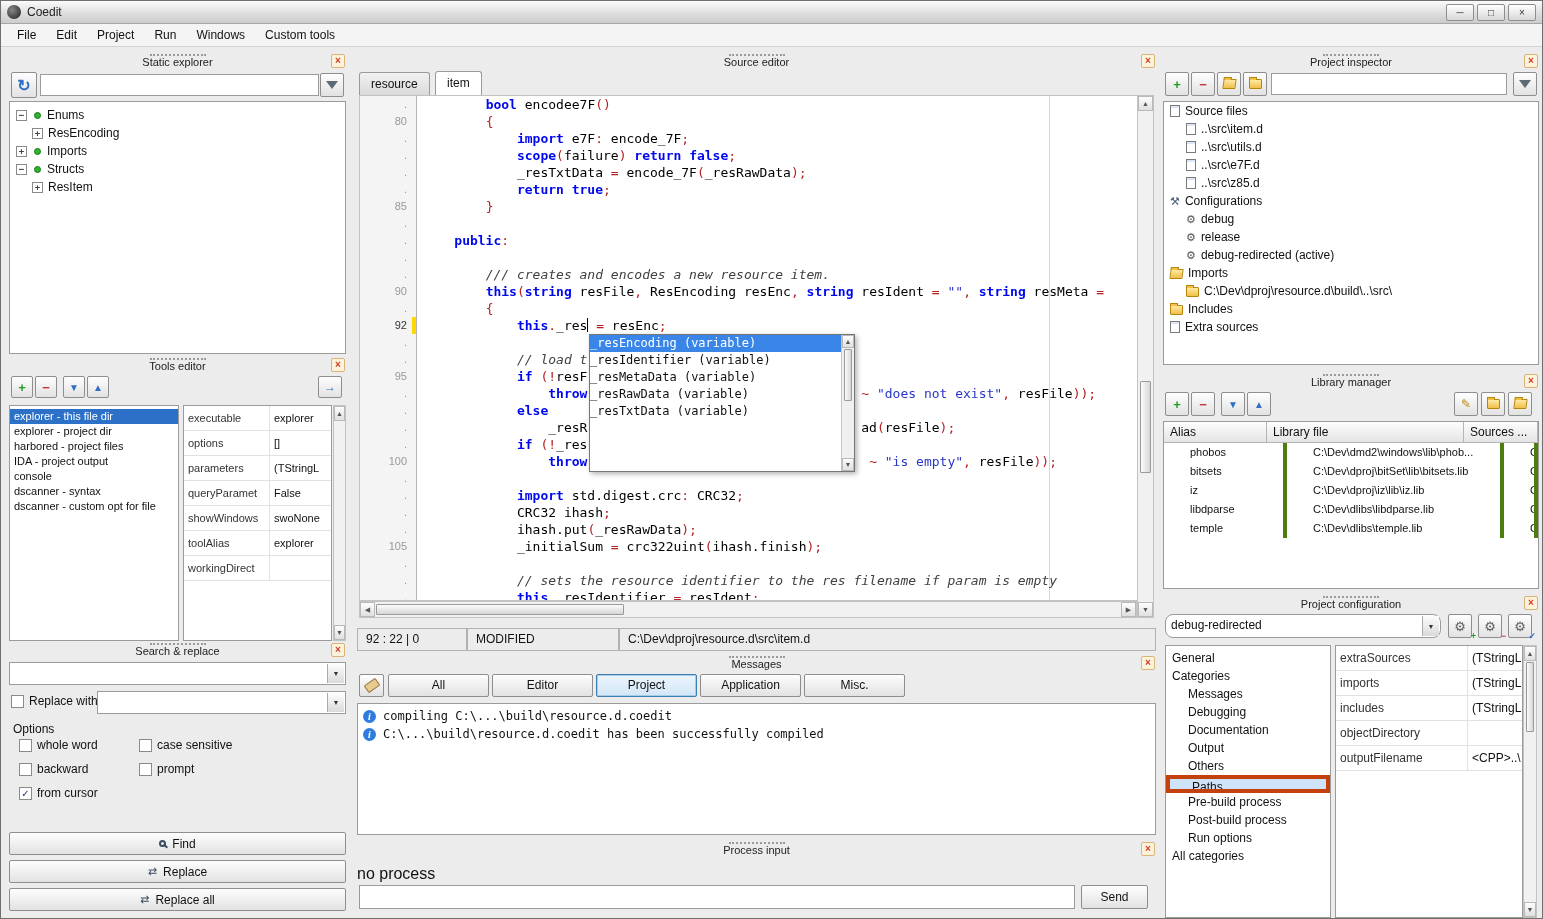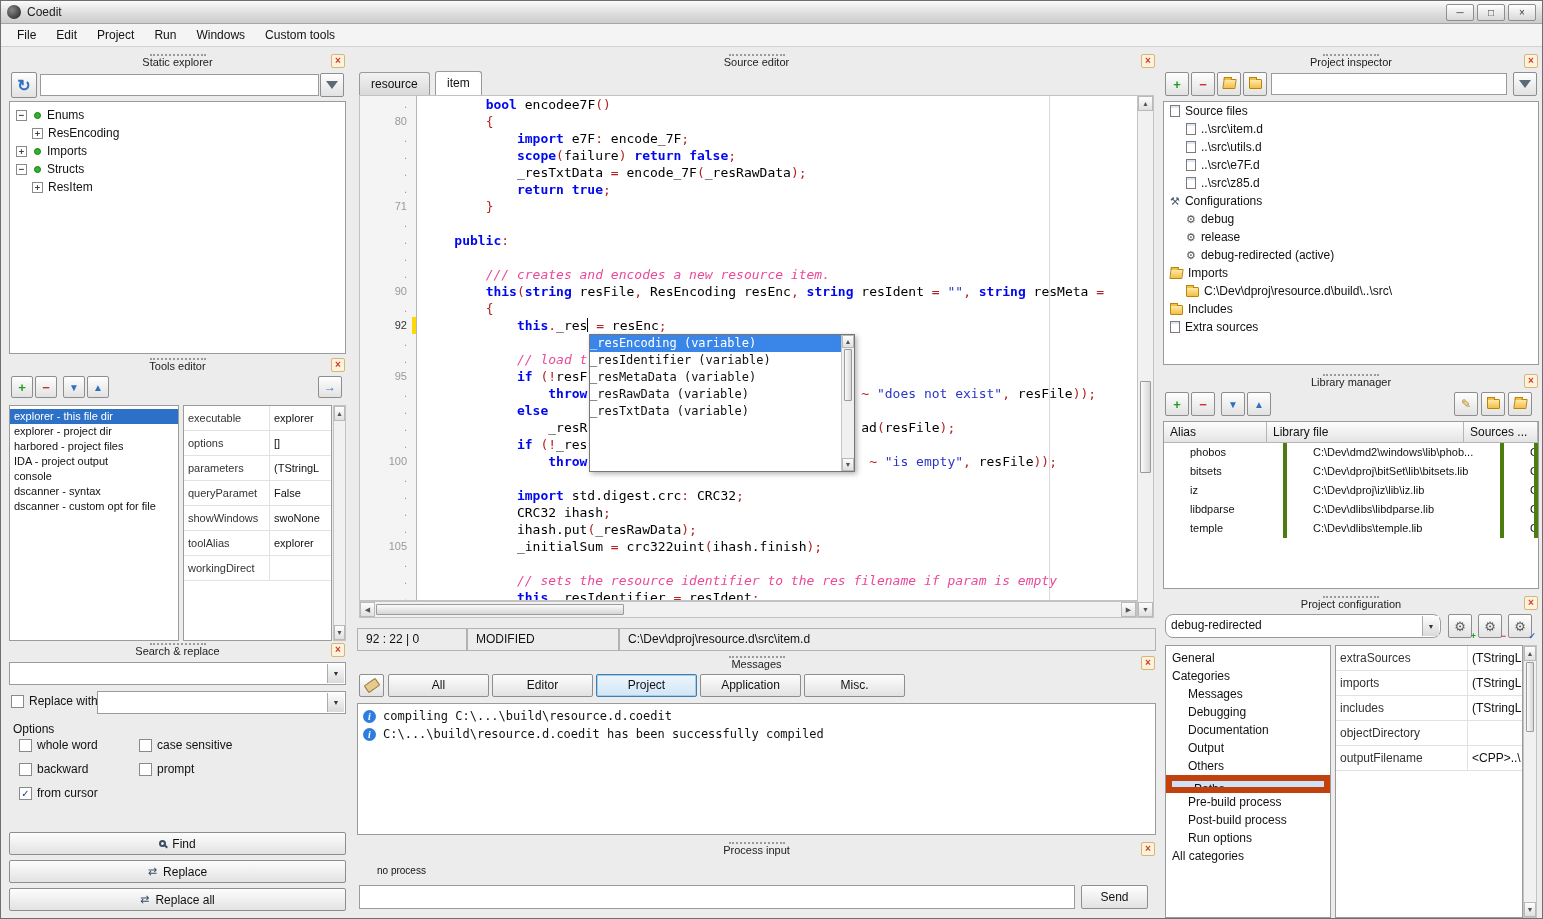--- a/index.html
+++ b/index.html
@@ -51,35 +51,35 @@
   .trow{height:18px;display:flex;align-items:center;white-space:nowrap;overflow:hidden;font-size:12px;}
   .tlabel{overflow:hidden;text-overflow:ellipsis;}
   .lrow{height:15px;line-height:15px;font-size:11px;padding-left:4px;white-space:nowrap;overflow:hidden;}
   .lrow.sel{background:#2c70c8;color:#fff;}
   .prow{display:flex;height:25px;border-bottom:1px solid #e2e2e2;font-size:11px;align-items:center;}
   .pk{width:86px;flex:0 0 auto;border-right:1px solid #e2e2e2;padding-left:4px;color:#333;overflow:hidden;white-space:nowrap;height:100%;display:flex;align-items:center;}
   .pv{flex:1;padding-left:4px;overflow:hidden;white-space:nowrap;}
   #pc-grid .pk{width:132px;font-size:12px;}
   #pc-grid .prow{font-size:12px;}
   .crow{height:18px;line-height:18px;font-size:12px;white-space:nowrap;overflow:hidden;}
-  .crow.sel{background:#cfe3f8;border:6px solid #c2410c;line-height:16px;}
+  .crow.sel{background:#cfe3f8;border:4px solid #c2410c;line-height:16px;}
   
   .chk{display:flex;align-items:center;height:14px;}
   .box{width:13px;height:13px;border:1px solid #8a8a8a;background:#fff;font:10px/12px "Liberation Sans",sans-serif;text-align:center;color:#1c3a8c;margin-right:5px;flex:0 0 auto;}
   .chklabel{font-size:12px;}
   
   .tab{height:23px;padding:0 11px;border:1px solid #9a9a9a;border-bottom:none;background:linear-gradient(#f2f2f2,#d9d9d9);font-size:12px;line-height:22px;display:inline-block;border-radius:3px 3px 0 0;margin-right:2px;vertical-align:bottom;}
   .tab.active{background:#fff;height:24px;}
   .codefont{font-family:"DejaVu Sans Mono",monospace;font-size:13px;line-height:17px;white-space:pre;}
   .gl{height:17px;text-align:right;padding-right:9px;color:#999;font:11px/17px "Liberation Sans",sans-serif;position:relative;}
   .gl.cur{color:#333;}
   .gl.cur::after{content:"";position:absolute;right:0;top:0;width:4px;height:100%;background:#ffd800;}
   .cl{height:17px;}
   .tk-k{color:#0008ee;font-weight:bold;}
-  .tk-c{color:#ec4899;font-style:italic;}
+  .tk-c{color:#404040;font-style:italic;}
   .tk-s{color:#2a36c8;}
   .tk-y{color:#b22222;}
   .tk-p{color:#000;}
   .tk-g{display:inline-block;}
   .caret{display:inline-block;width:0;height:14px;border-left:1px solid #000;vertical-align:-2px;}
   
   .popup{position:absolute;left:232px;top:281px;width:266px;height:138px;background:#fff;border:1px solid #767676;box-shadow:2px 2px 5px rgba(0,0,0,.3);z-index:30;}
   .ci{height:17px;line-height:17px;font:12px/17px "DejaVu Sans Mono",monospace;white-space:nowrap;overflow:hidden;}
   .ci.sel{background:#3a86e8;color:#fff;}
   .popup-sb{position:absolute;right:0;top:0;bottom:0;width:13px;background:#f0f0f0;border-left:1px solid #c6c6c6;}
@@ -297,21 +297,21 @@
       <span class="tab active">item</span>
     </div>
 
     <div id="gutter" style="position:absolute;left:2px;top:42px;width:58px;height:506px;background:#f4f4f4;border:1px solid #c2c2c2;border-right:1px solid #b5b5b5;overflow:hidden;">
         <div class="gl">.</div>
         <div class="gl">80</div>
         <div class="gl">.</div>
         <div class="gl">.</div>
         <div class="gl">.</div>
         <div class="gl">.</div>
-        <div class="gl">71</div>
+        <div class="gl">85</div>
         <div class="gl">.</div>
         <div class="gl">.</div>
         <div class="gl">.</div>
         <div class="gl">.</div>
         <div class="gl">90</div>
         <div class="gl">.</div>
         <div class="gl cur">92</div>
         <div class="gl">.</div>
         <div class="gl">.</div>
         <div class="gl">95</div>
@@ -388,21 +388,21 @@
           <span class="mtext">C:\...\build\resource.d.coedit has been successfully compiled</span>
         </div>
       </div>
   </div>
 
   <div class="panel" style="left:356px;top:840px;width:799px;height:79px;">
     <div class="phead">
       <span>Process input</span>
       <span class="xbtn">×</span>
     </div>
-    <div style="position:absolute;left:20px;top:24px;font-size:10px;">no process</div>
+    <div style="position:absolute;left:0;top:24px;font-size:16px;">no process</div>
     <input class="tinput" style="left: 2px; top: 44px; width: 716px; height: 24px;" value="">
     <div class="btn" style="left:724px;top:44px;width:67px;height:24px;font-size:12px;">
         <span>Send</span>
       </div>
   </div>
 
   <div class="panel" style="left:1162px;top:52px;width:376px;height:314px;">
     <div class="phead">
       <span>Project inspector</span>
       <span class="xbtn">×</span>

